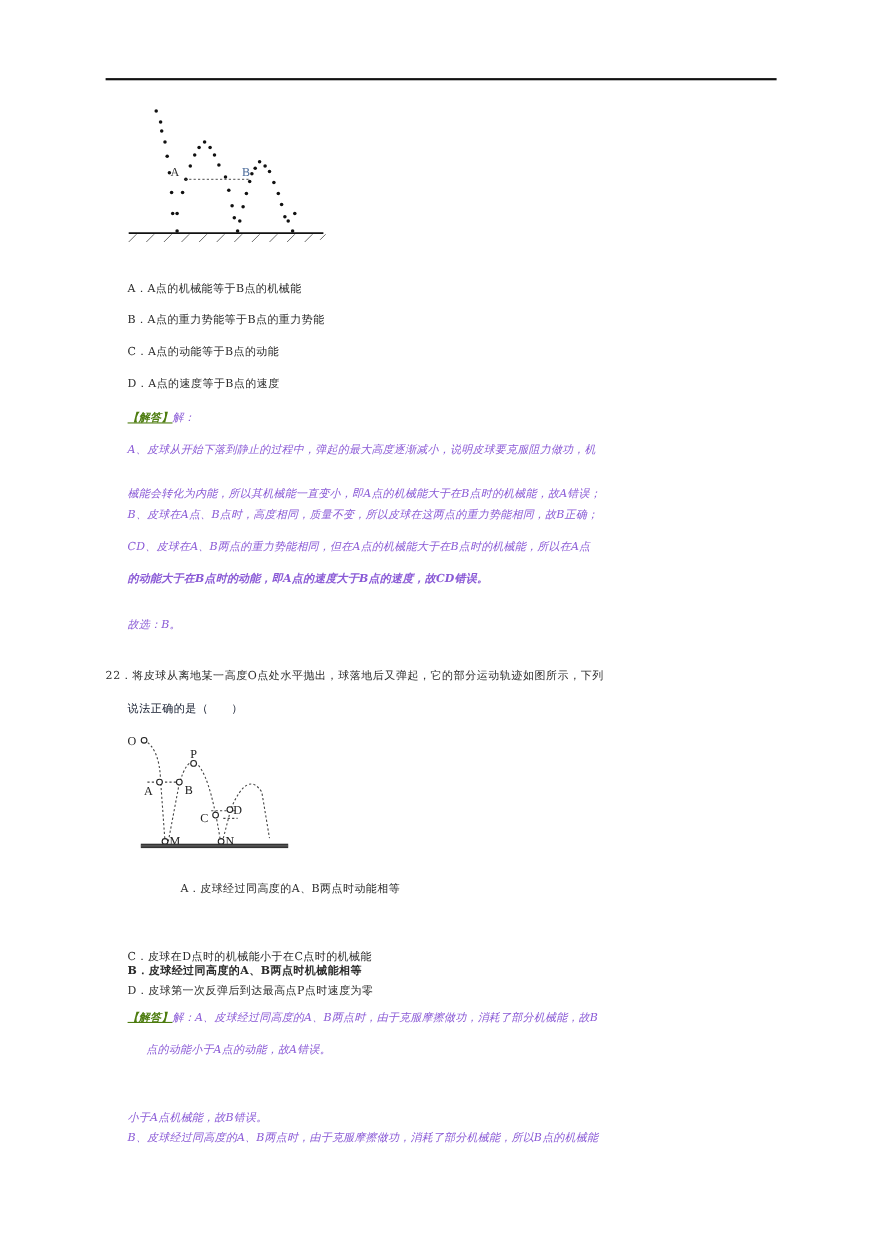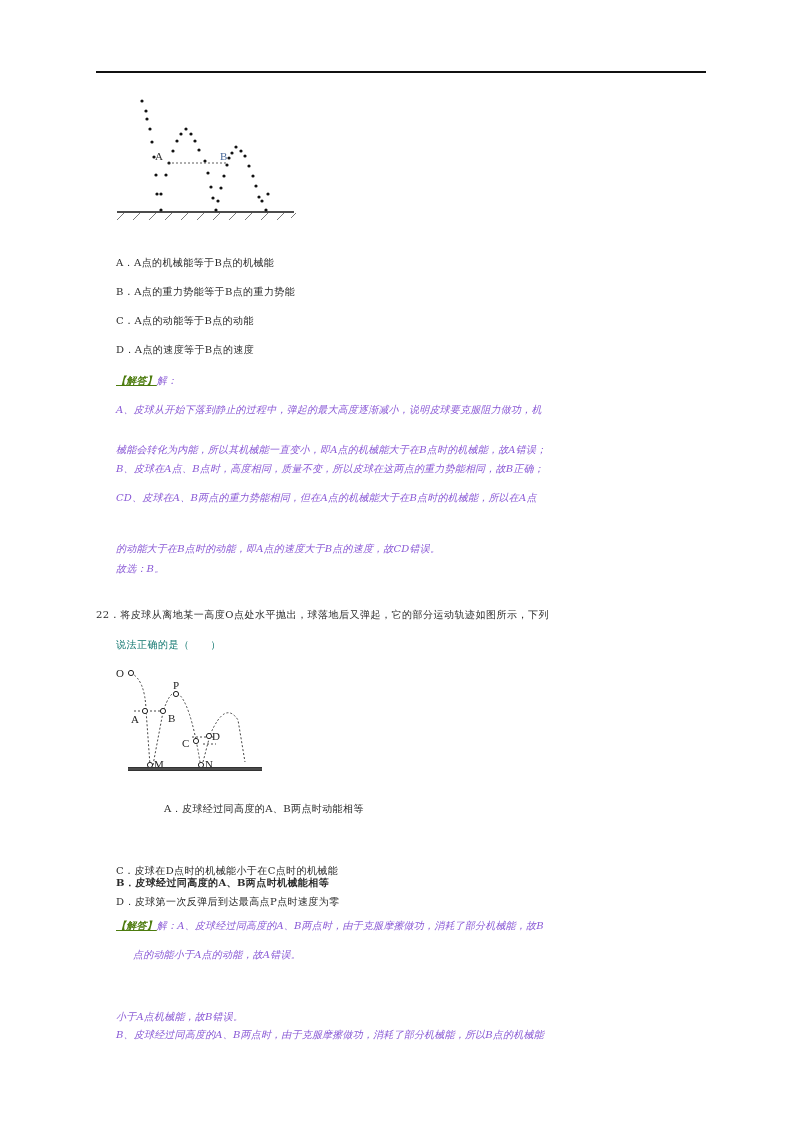--- a/index.html
+++ b/index.html
@@ -5,21 +5,21 @@
   html, body { margin: 0; padding: 0; background: #ffffff; }
   body { width: 800px; height: 1132px; position: relative; overflow: hidden;
          font-family: "DejaVu Serif", "Liberation Serif", serif; color: #222; }
   .rule { position: absolute; left: 96px; top: 71px; width: 610px; height: 2px; background: #111; }
   .fig { position: absolute; }
   .line { position: absolute; white-space: nowrap; font-size: 10px; line-height: 18px; }
   .opt { left: 116px; color: #2a2a2a; letter-spacing: 0.4px; }
   .ans { left: 116px; color: #8a5ad6; font-style: italic; letter-spacing: 0.2px; }
   .ans .tag { color: #4d7c0f; font-weight: bold; text-decoration: underline; }
   .q { left: 96px; color: #2a2a2a; letter-spacing: 0.5px; }
-  .q2 { left: 116px; color: #0f766e; letter-spacing: 0.5px; }
+  .q2 { left: 116px; color: #0f172a; letter-spacing: 0.5px; }
   svg text { font-family: "Liberation Serif", "DejaVu Serif", serif; }
 </style>
 </head>
 <body>
 
 <div class="rule"></div>
 
 <svg class="fig" style="left:110px; top:90px;" width="200" height="135" viewBox="110 90 200 135">
   <g fill="#111">
     <circle cx="142" cy="101" r="1.6"></circle>
@@ -88,21 +88,21 @@
 <div class="line opt" style="top:312px;">C．A点的动能等于B点的动能</div>
 <div class="line opt" style="top:341px;">D．A点的速度等于B点的速度</div>
 
 <div class="line ans" style="top:372px;">
   <span class="tag">【解答】</span><span>解：</span>
 </div>
 <div class="line ans" style="top:401px;">A、皮球从开始下落到静止的过程中，弹起的最大高度逐渐减小，说明皮球要克服阻力做功，机</div>
 <div class="line ans" style="top:441px;">械能会转化为内能，所以其机械能一直变小，即A点的机械能大于在B点时的机械能，故A错误；</div>
 <div class="line ans" style="top:460px;">B、皮球在A点、B点时，高度相同，质量不变，所以皮球在这两点的重力势能相同，故B正确；</div>
 <div class="line ans" style="top:489px;">CD、皮球在A、B两点的重力势能相同，但在A点的机械能大于在B点时的机械能，所以在A点</div>
-<div class="line ans" style="top:540px;">的动能大于在B点时的动能，即A点的速度大于B点的速度，故CD错误。</div>
+<div class="line ans" style="top:518px;font-weight:bold;">的动能大于在B点时的动能，即A点的速度大于B点的速度，故CD错误。</div>
 <div class="line ans" style="top:560px;">故选：B。</div>
 
 <div class="line q" style="top:606px;">22．将皮球从离地某一高度O点处水平抛出，球落地后又弹起，它的部分运动轨迹如图所示，下列</div>
 <div class="line q2" style="top:636px;">说法正确的是（　　）</div>
 
 <svg class="fig" style="left:110px; top:660px;" width="160" height="115" viewBox="110 660 160 115">
   <g fill="none" stroke="#444" stroke-width="1" stroke-dasharray="2,2">
     <path d="M131,673 Q145,680 146,710 L150,765"></path>
     <path d="M153,765 L163,712 Q170,690 177,693 Q190,700 200,762"></path>
     <path d="M203,762 L210,735 Q225,700 238,720 L245,762"></path>

